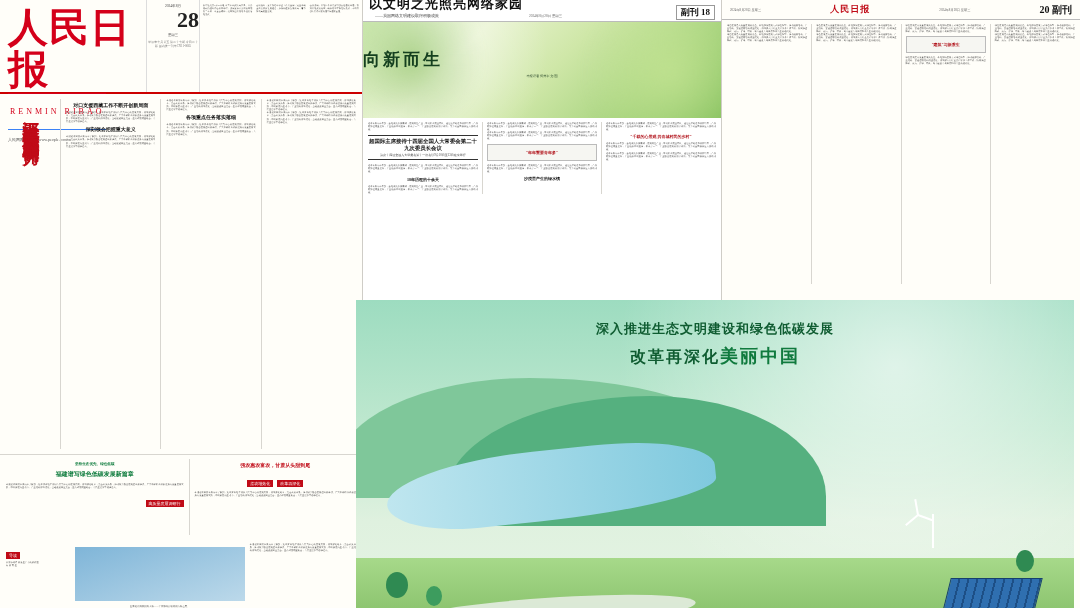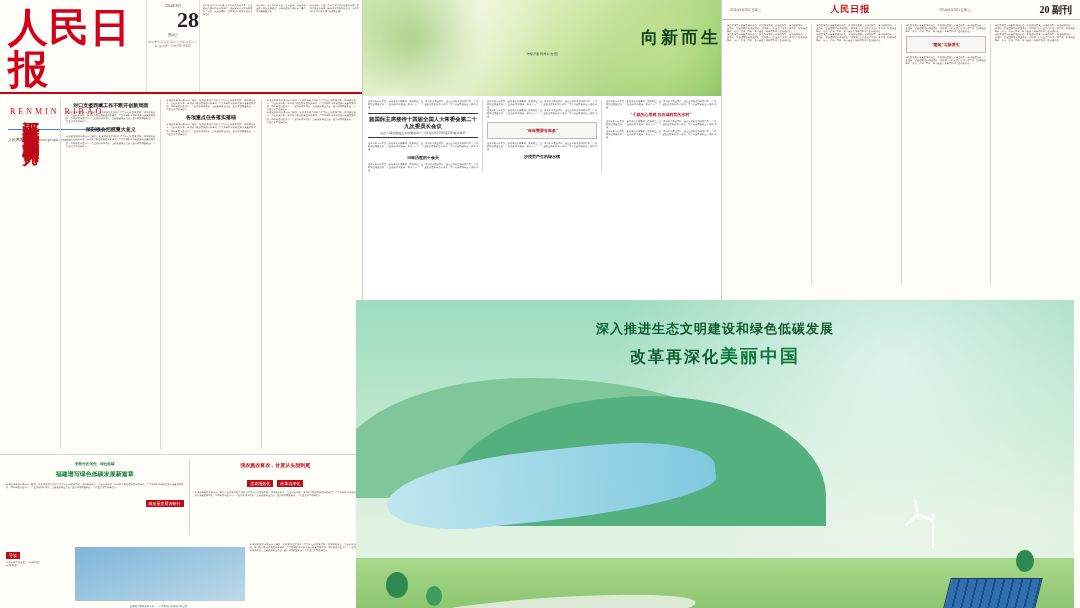--- a/index.html
+++ b/index.html
@@ -60,21 +60,21 @@
   .cz-badge{margin-left:auto;font-size:9px;font-weight:700;color:#111;border:1px solid #999;padding:0 4px;}
   .cz-date{font-size:3.4px;color:#666;margin-left:6px;padding-bottom:2px;}
   .hero{height:96px;background:
       radial-gradient(circle at 18% 30%, rgba(255,255,255,.55), transparent 40%),
       linear-gradient(135deg,#bfe39a 0%, #e8f3cf 28%, #cfe7a8 52%, #a8d47f 78%, #86c15f 100%);
     position:relative;overflow:hidden;}
   .hero .blur1{position:absolute;left:-10px;top:-10px;width:150px;height:120px;
     background:radial-gradient(circle at 40% 40%, rgba(120,180,70,.55), transparent 60%);filter:blur(6px);}
   .hero .blur2{position:absolute;right:-20px;top:-20px;width:180px;height:140px;
     background:radial-gradient(circle at 60% 50%, rgba(200,230,150,.7), transparent 65%);filter:blur(7px);}
-  .hero-title{position:absolute;left:0;right:0;top:26px;text-align:right;
+  .hero-title{position:absolute;left:0;right:0;top:26px;text-align:left;
     font-size:17px;font-weight:700;color:#15401f;letter-spacing:3px;}
   .hero-by{position:absolute;left:0;right:0;top:52px;text-align:center;font-size:3.2px;color:#2c4a2c;}
   .cbody{display:flex;padding:4px 5px;box-sizing:border-box;gap:4px;}
   .ccol{flex:1;}
   .boxhead{border-top:1px solid #333;border-bottom:1px solid #333;padding:2px 0;margin:4px 0;}
   .boxhead .t1{font-size:5.4px;font-weight:700;text-align:center;color:#111;}
   .boxhead .t2{font-size:3px;text-align:center;color:#444;margin-top:1px;}
   .subhead{font-size:4px;font-weight:700;text-align:center;color:#b01018;margin:3px 0;}
   .subhead.dark{color:#111;}
   .minibox{border:1px solid #bbb;background:#f6f6f2;padding:2px;margin:3px 0;}
@@ -210,20 +210,28 @@
         <div class="photo b"></div>
         <div class="cap">世界最高海拔跨海大桥——平潭海峡公铁两用大桥全景。</div>
       </div>
       <div class="lcol">
         <div class="tx">本报记者日前在采访中了解到，近年来各地坚持以人民为中心的发展思想，持续深化改革，完善政策体系，推动城乡融合发展迈出新步伐。广大干部群众积极投身高质量发展实践，不断激发内生动力，产业结构持续优化，基础设施日益完善，生态环境明显改善，人民生活水平稳步提高。</div>
       </div>
     </div>
   </div>
 
   <div class="center">
+    <div class="cz-head">
+      <div>
+        <div class="cz-title">以文明之光照亮网络家园</div>
+        <div class="cz-sub">——我国网络文明建设取得积极成效</div>
+      </div>
+      <div class="cz-date">2024年8月28日 星期三</div>
+      <div class="cz-badge">副刊 18</div>
+    </div>
 
     <div class="hero">
       <div class="blur1"></div>
       <div class="blur2"></div>
       <div class="hero-title">向新而生</div>
       <div class="hero-by">本报记者  何曾宇  文/图</div>
     </div>
 
     <div class="cbody">
       <div class="ccol">

